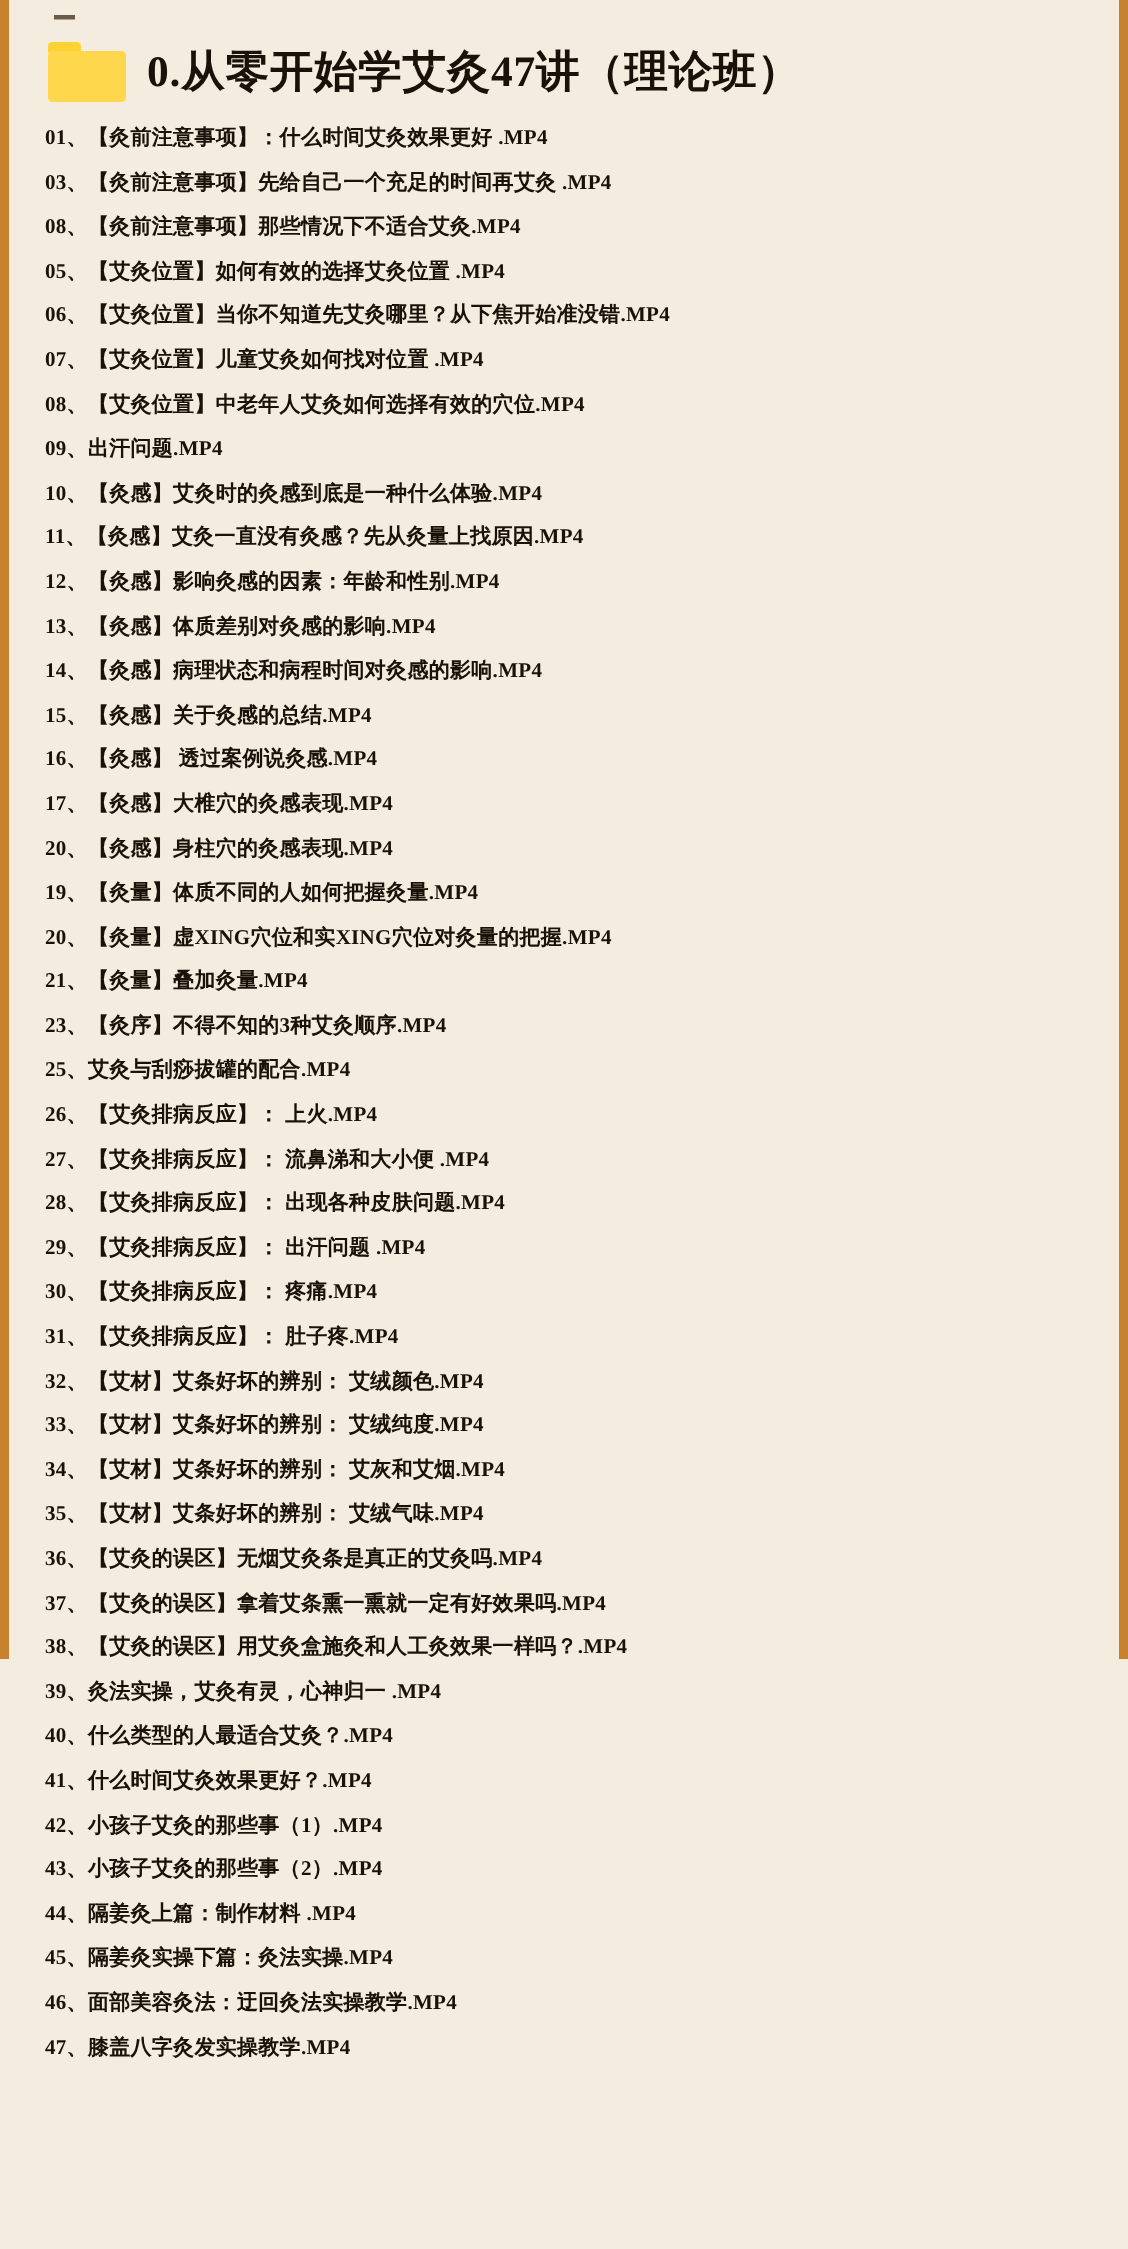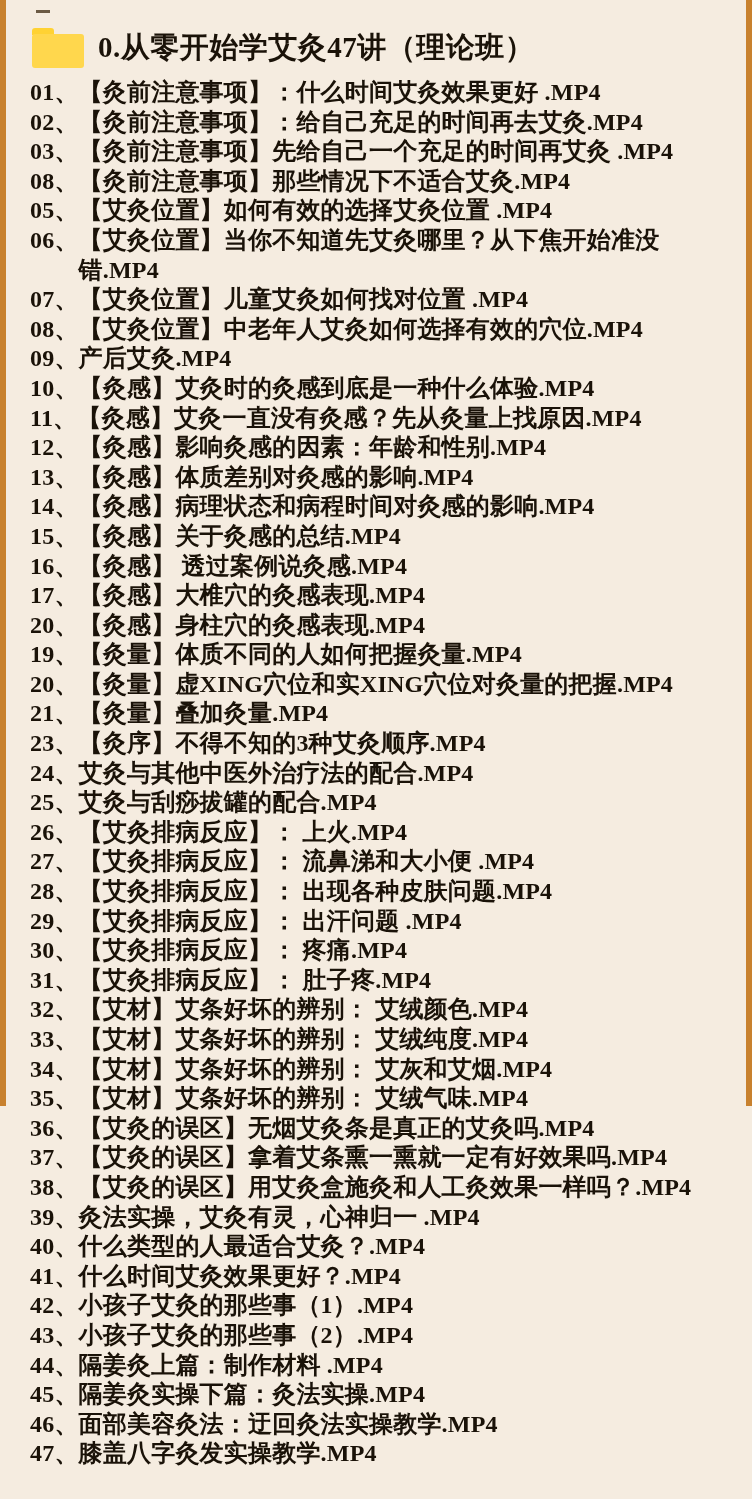--- a/index.html
+++ b/index.html
@@ -70,21 +70,21 @@
     letter-spacing: 0.5px;
     white-space: nowrap;
   }
   .list {
     margin: 4px 0 0 0;
     padding: 0 4px 0 14px;
   }
   .item {
     display: flex;
     align-items: flex-start;
-    font-size: 24px;
+    font-size: 14px;
     font-weight: bold;
     line-height: 29.6px;
     letter-spacing: 0.2px;
   }
   .item .num {
     flex: 0 0 auto;
     white-space: nowrap;
   }
   .item .txt {
     flex: 1 1 auto;
@@ -103,24 +103,20 @@
     </div>
     <div class="header-title">0.从零开始学艾灸47讲（理论班）</div>
   </div>
 
   <div class="list" id="list-container">
       <div class="item">
         <span class="num">01、</span>
         <span class="txt">【灸前注意事项】：什么时间艾灸效果更好 .MP4</span>
       </div>
       <div class="item">
-        <span class="num">02、</span>
-        <span class="txt">【灸前注意事项】：给自己充足的时间再去艾灸.MP4</span>
-      </div>
-      <div class="item">
         <span class="num">03、</span>
         <span class="txt">【灸前注意事项】先给自己一个充足的时间再艾灸 .MP4</span>
       </div>
       <div class="item">
         <span class="num">08、</span>
         <span class="txt">【灸前注意事项】那些情况下不适合艾灸.MP4</span>
       </div>
       <div class="item">
         <span class="num">05、</span>
         <span class="txt">【艾灸位置】如何有效的选择艾灸位置 .MP4</span>
@@ -132,21 +128,21 @@
       <div class="item">
         <span class="num">07、</span>
         <span class="txt">【艾灸位置】儿童艾灸如何找对位置 .MP4</span>
       </div>
       <div class="item">
         <span class="num">08、</span>
         <span class="txt">【艾灸位置】中老年人艾灸如何选择有效的穴位.MP4</span>
       </div>
       <div class="item">
         <span class="num">09、</span>
-        <span class="txt">产后艾灸.MP4</span>
+        <span class="txt">出汗问题.MP4</span>
       </div>
       <div class="item">
         <span class="num">10、</span>
         <span class="txt">【灸感】艾灸时的灸感到底是一种什么体验.MP4</span>
       </div>
       <div class="item">
         <span class="num">11、</span>
         <span class="txt">【灸感】艾灸一直没有灸感？先从灸量上找原因.MP4</span>
       </div>
       <div class="item">
@@ -187,24 +183,20 @@
       </div>
       <div class="item">
         <span class="num">21、</span>
         <span class="txt">【灸量】叠加灸量.MP4</span>
       </div>
       <div class="item">
         <span class="num">23、</span>
         <span class="txt">【灸序】不得不知的3种艾灸顺序.MP4</span>
       </div>
       <div class="item">
-        <span class="num">24、</span>
-        <span class="txt">艾灸与其他中医外治疗法的配合.MP4</span>
-      </div>
-      <div class="item">
         <span class="num">25、</span>
         <span class="txt"> 艾灸与刮痧拔罐的配合.MP4</span>
       </div>
       <div class="item">
         <span class="num">26、</span>
         <span class="txt">【艾灸排病反应】： 上火.MP4</span>
       </div>
       <div class="item">
         <span class="num">27、</span>
         <span class="txt">【艾灸排病反应】： 流鼻涕和大小便 .MP4</span>

